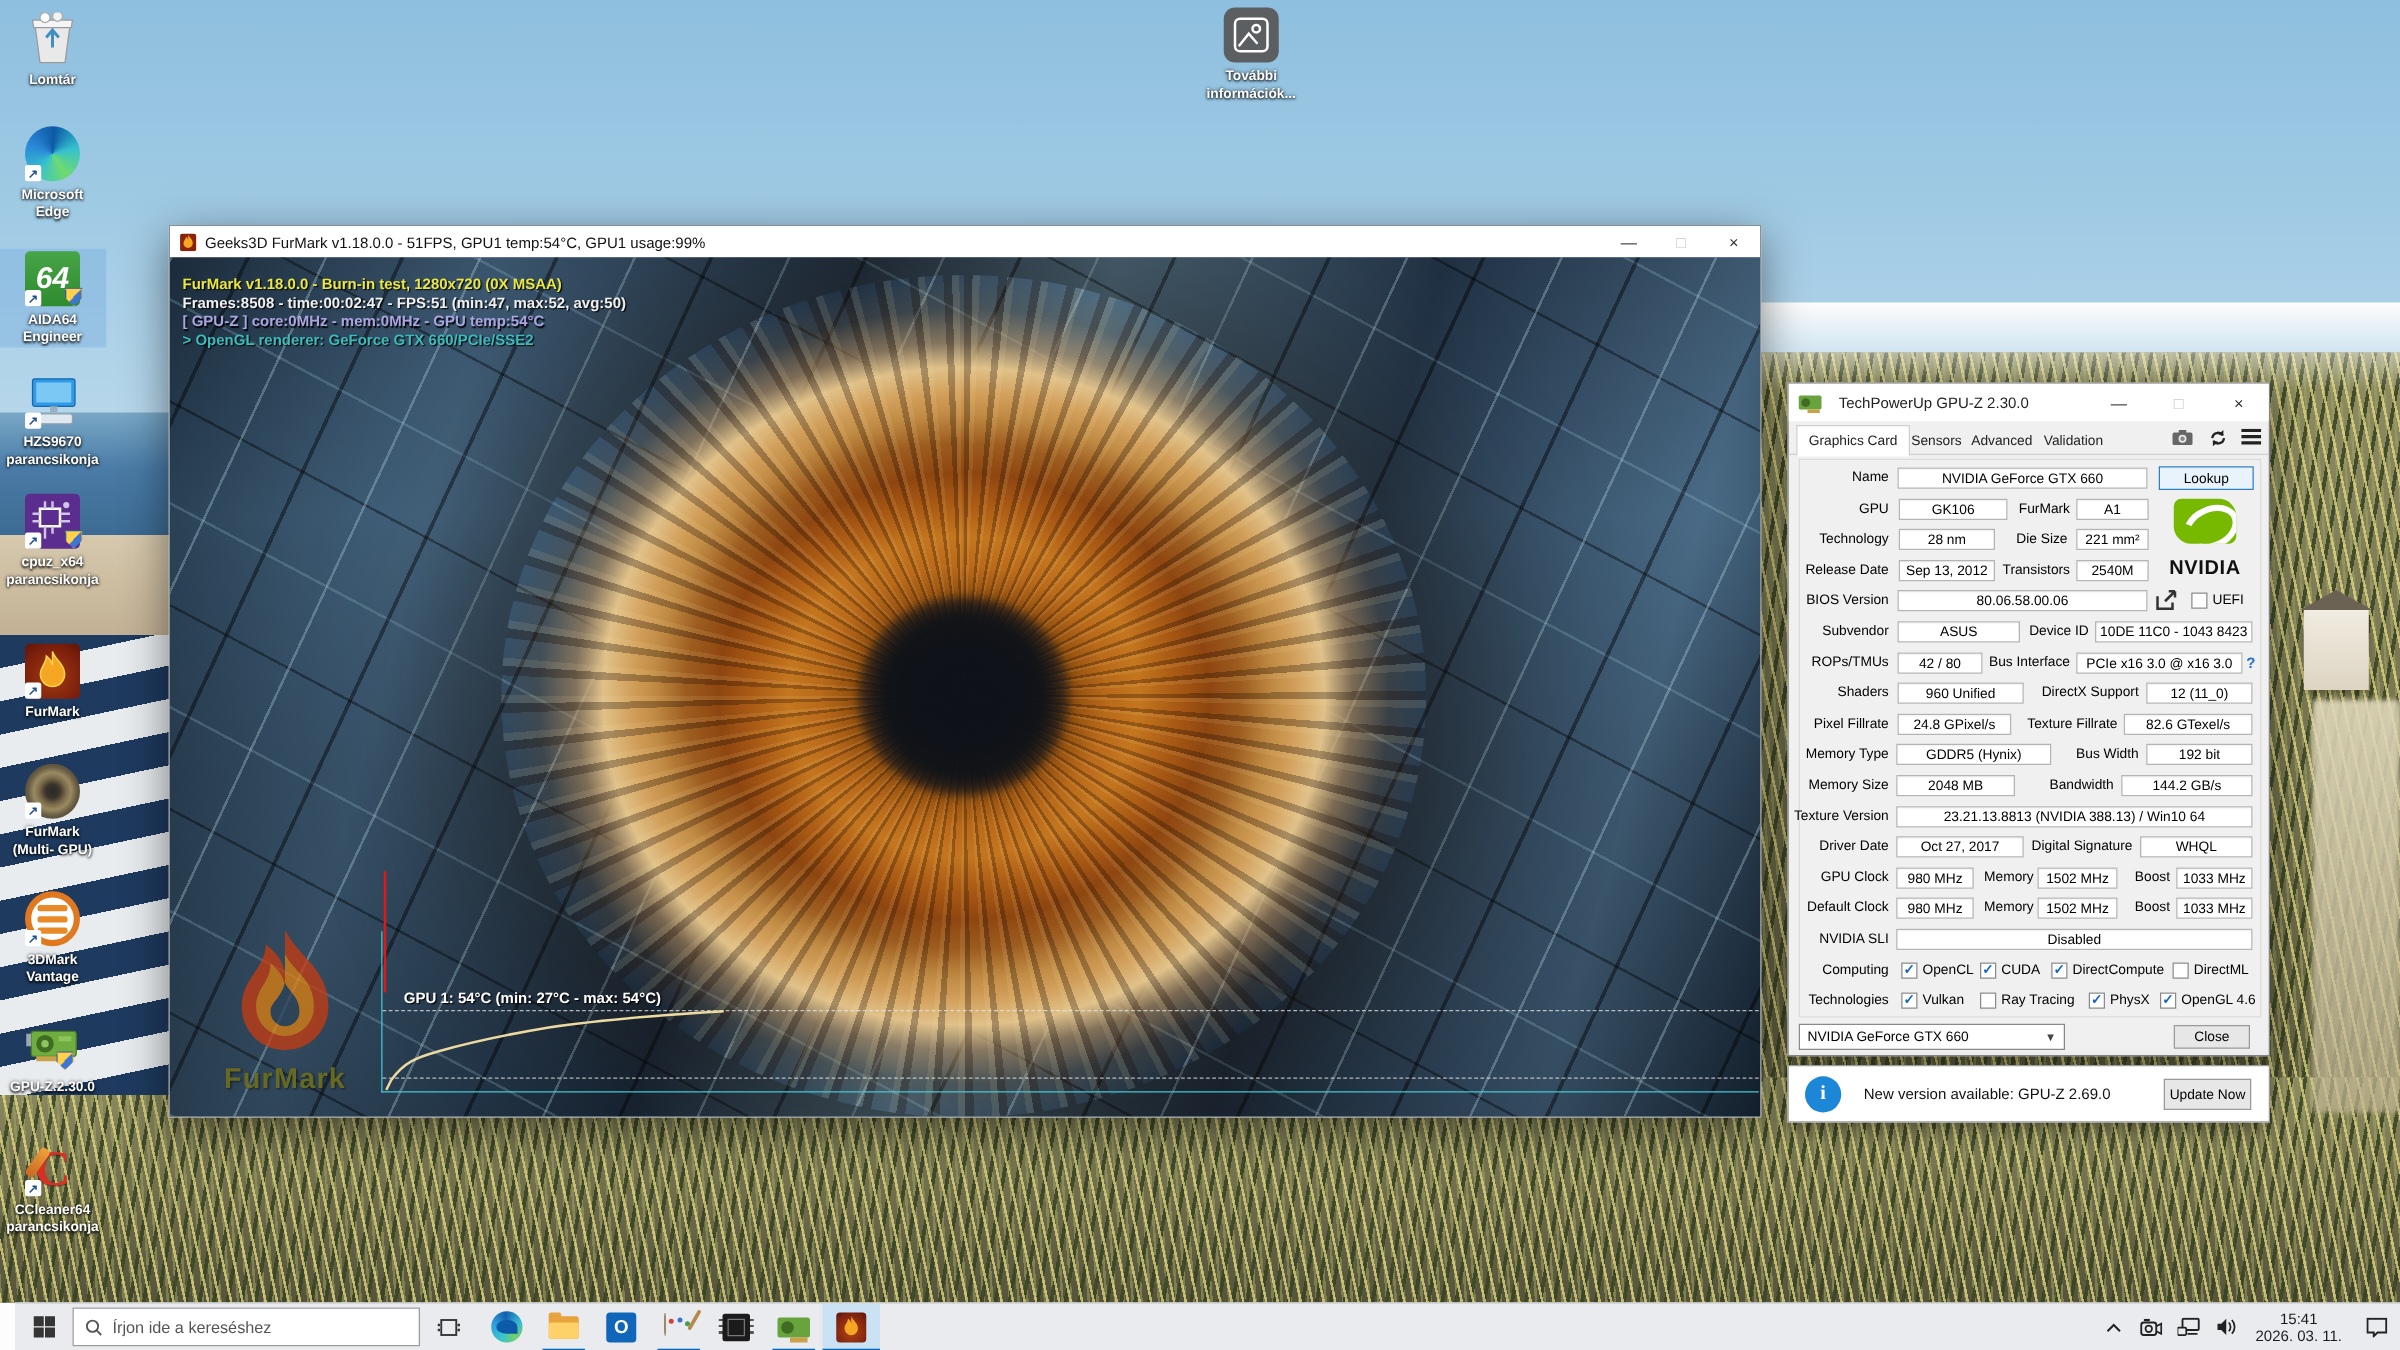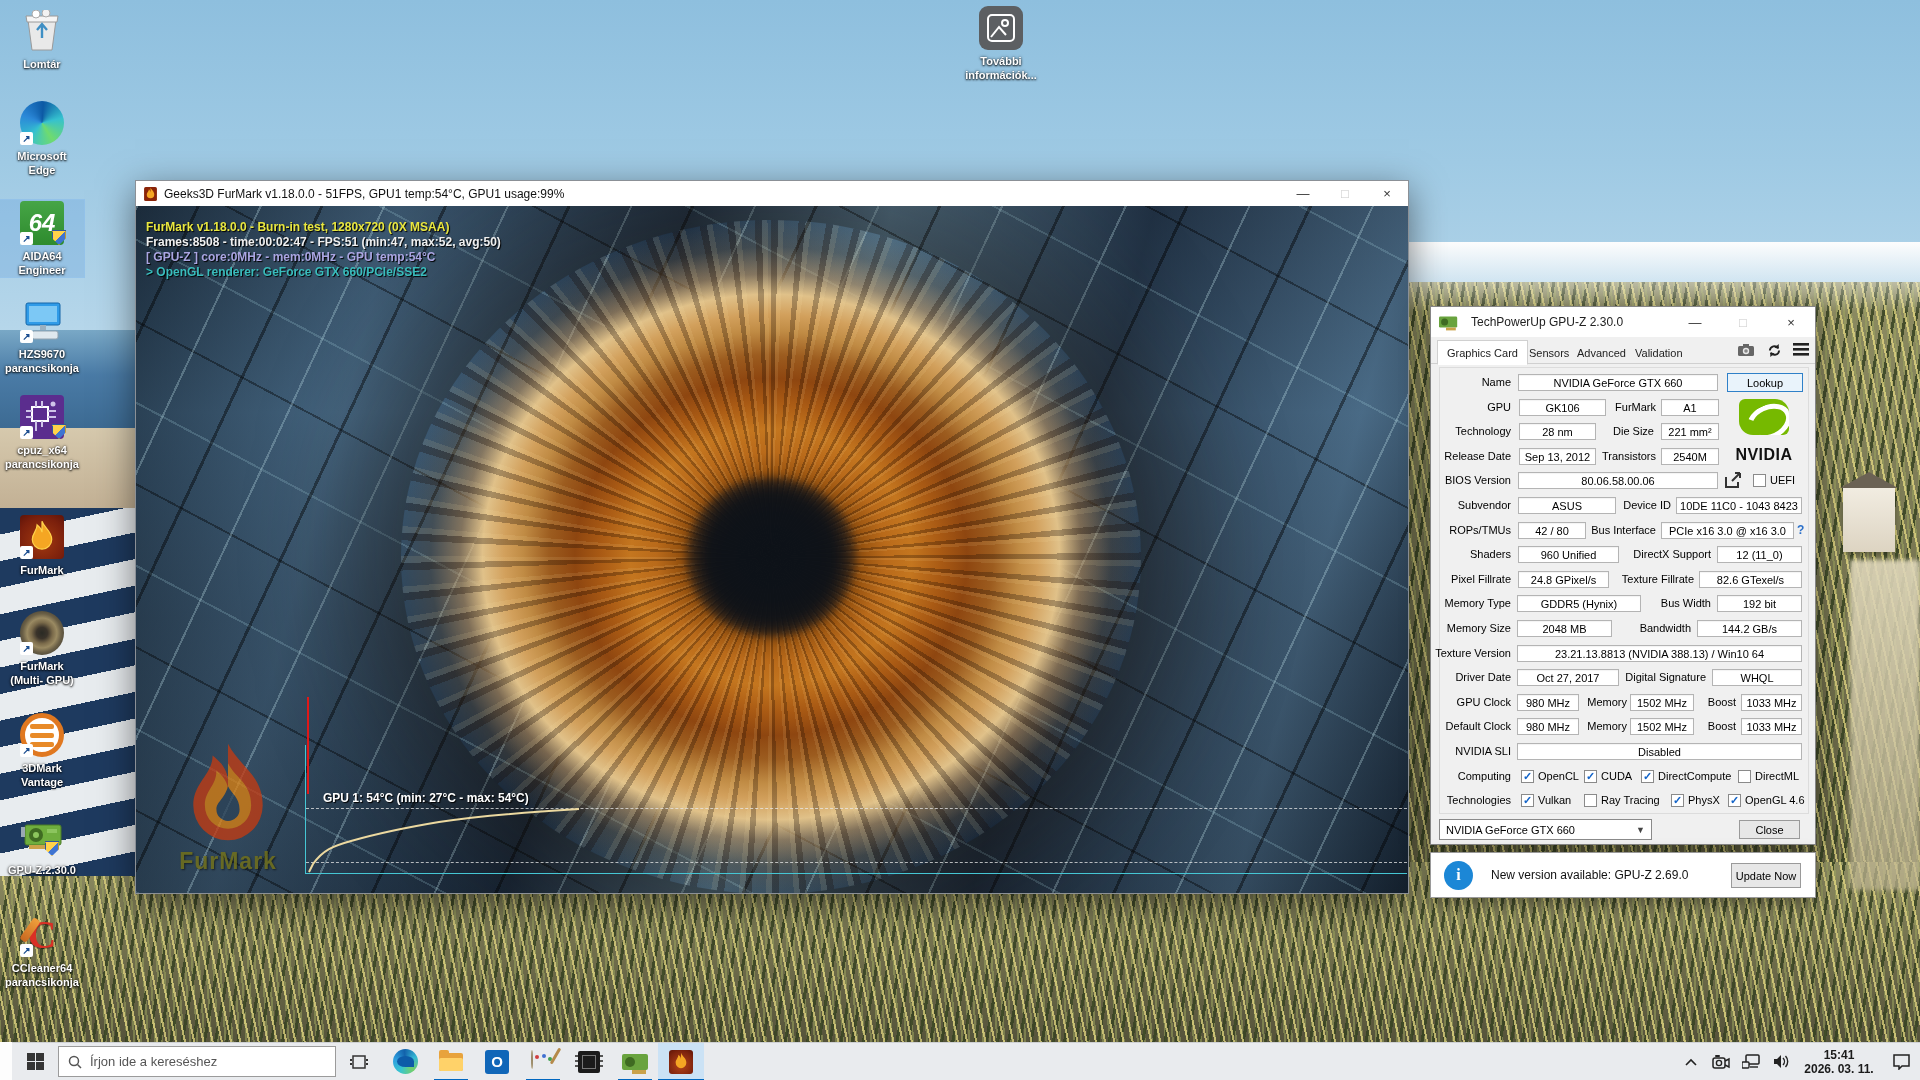--- a/index.html
+++ b/index.html
@@ -157,21 +157,21 @@
     border-top:1px solid #cfd1d4; display:flex; align-items:center; z-index:50;margin-left:12px; }
   .tb-btn { width:46px; height:38px; display:flex; align-items:center; justify-content:center; position:relative; }
   .tb-btn.running::after { content:""; position:absolute; left:6px; right:6px; bottom:0; height:2px; background:#0067c0; }
   .tb-btn.active { background:#cbe2f5; }
   .tb-btn.active::after { content:""; position:absolute; left:0; right:0; bottom:0; height:2px; background:#0067c0; }
   .tb-search { width:278px; height:31px; background:#fff; border:1px solid #9b9b9b; display:flex;
     align-items:center; padding:0 9px; gap:8px; }
   .tb-search input { border:none; outline:none; font-size:13px; color:#444; width:210px; background:transparent;
     font-family:"Liberation Sans", sans-serif; }
   .tb-search input::placeholder { color:#555; }
-  .tray { margin-left:auto; display:flex; align-items:center; height:100%;font-weight:bold; }
+  .tray { margin-left:auto; display:flex; align-items:center; height:100%; }
   .tray-btn { width:30px; height:38px; display:flex; align-items:center; justify-content:center; }
   .tb-clock { width:86px; text-align:center; font-size:12px; color:#1b1b1b; line-height:14px; }
   .flag { display:grid; grid-template-columns:8px 8px; grid-template-rows:8px 8px; gap:1px; }
   .flag i { background:#353535; }
 
   .folder-ic { position:relative; width:24px; height:18px; }
   .folder-ic .bk { position:absolute; inset:0; background:#e8a33d; border-radius:2px; }
   .folder-ic .tab { position:absolute; left:0; top:-3px; width:10px; height:5px; background:#e8a33d; border-radius:2px 2px 0 0; }
   .folder-ic .fr { position:absolute; left:0; right:0; bottom:0; height:13px; background:#ffd269; border-radius:2px; }
   .edge-ic { width:25px; height:25px; border-radius:50%;

